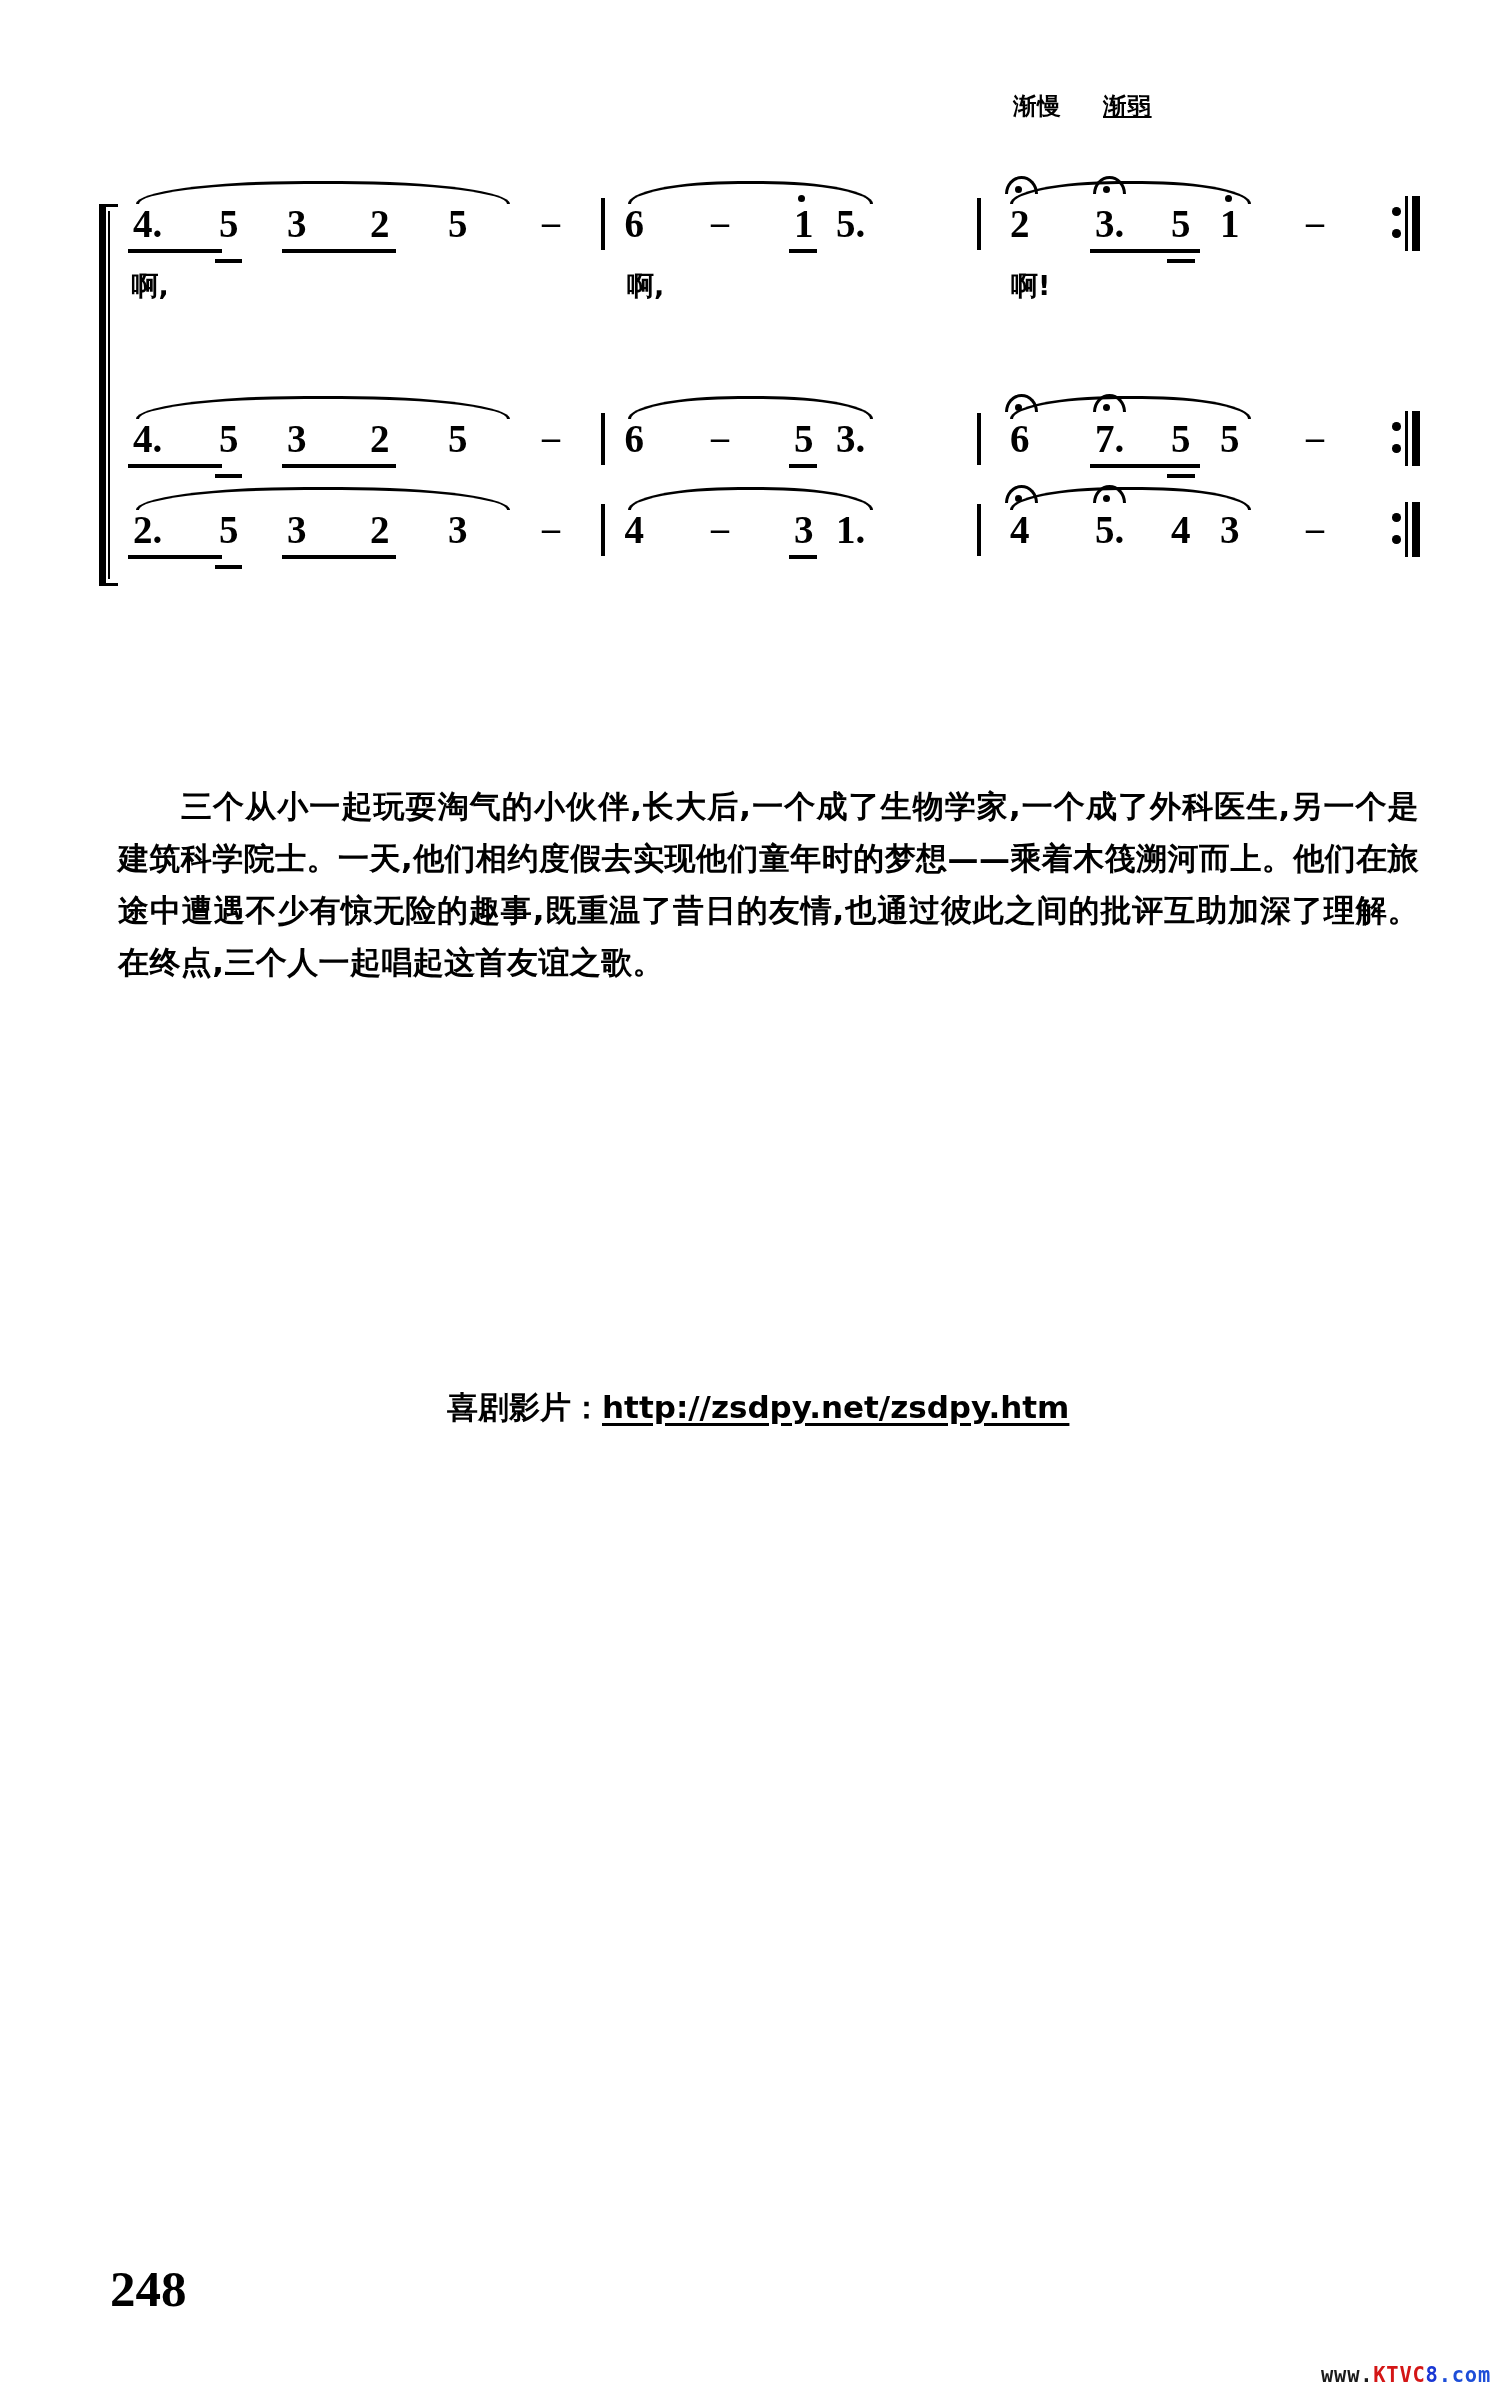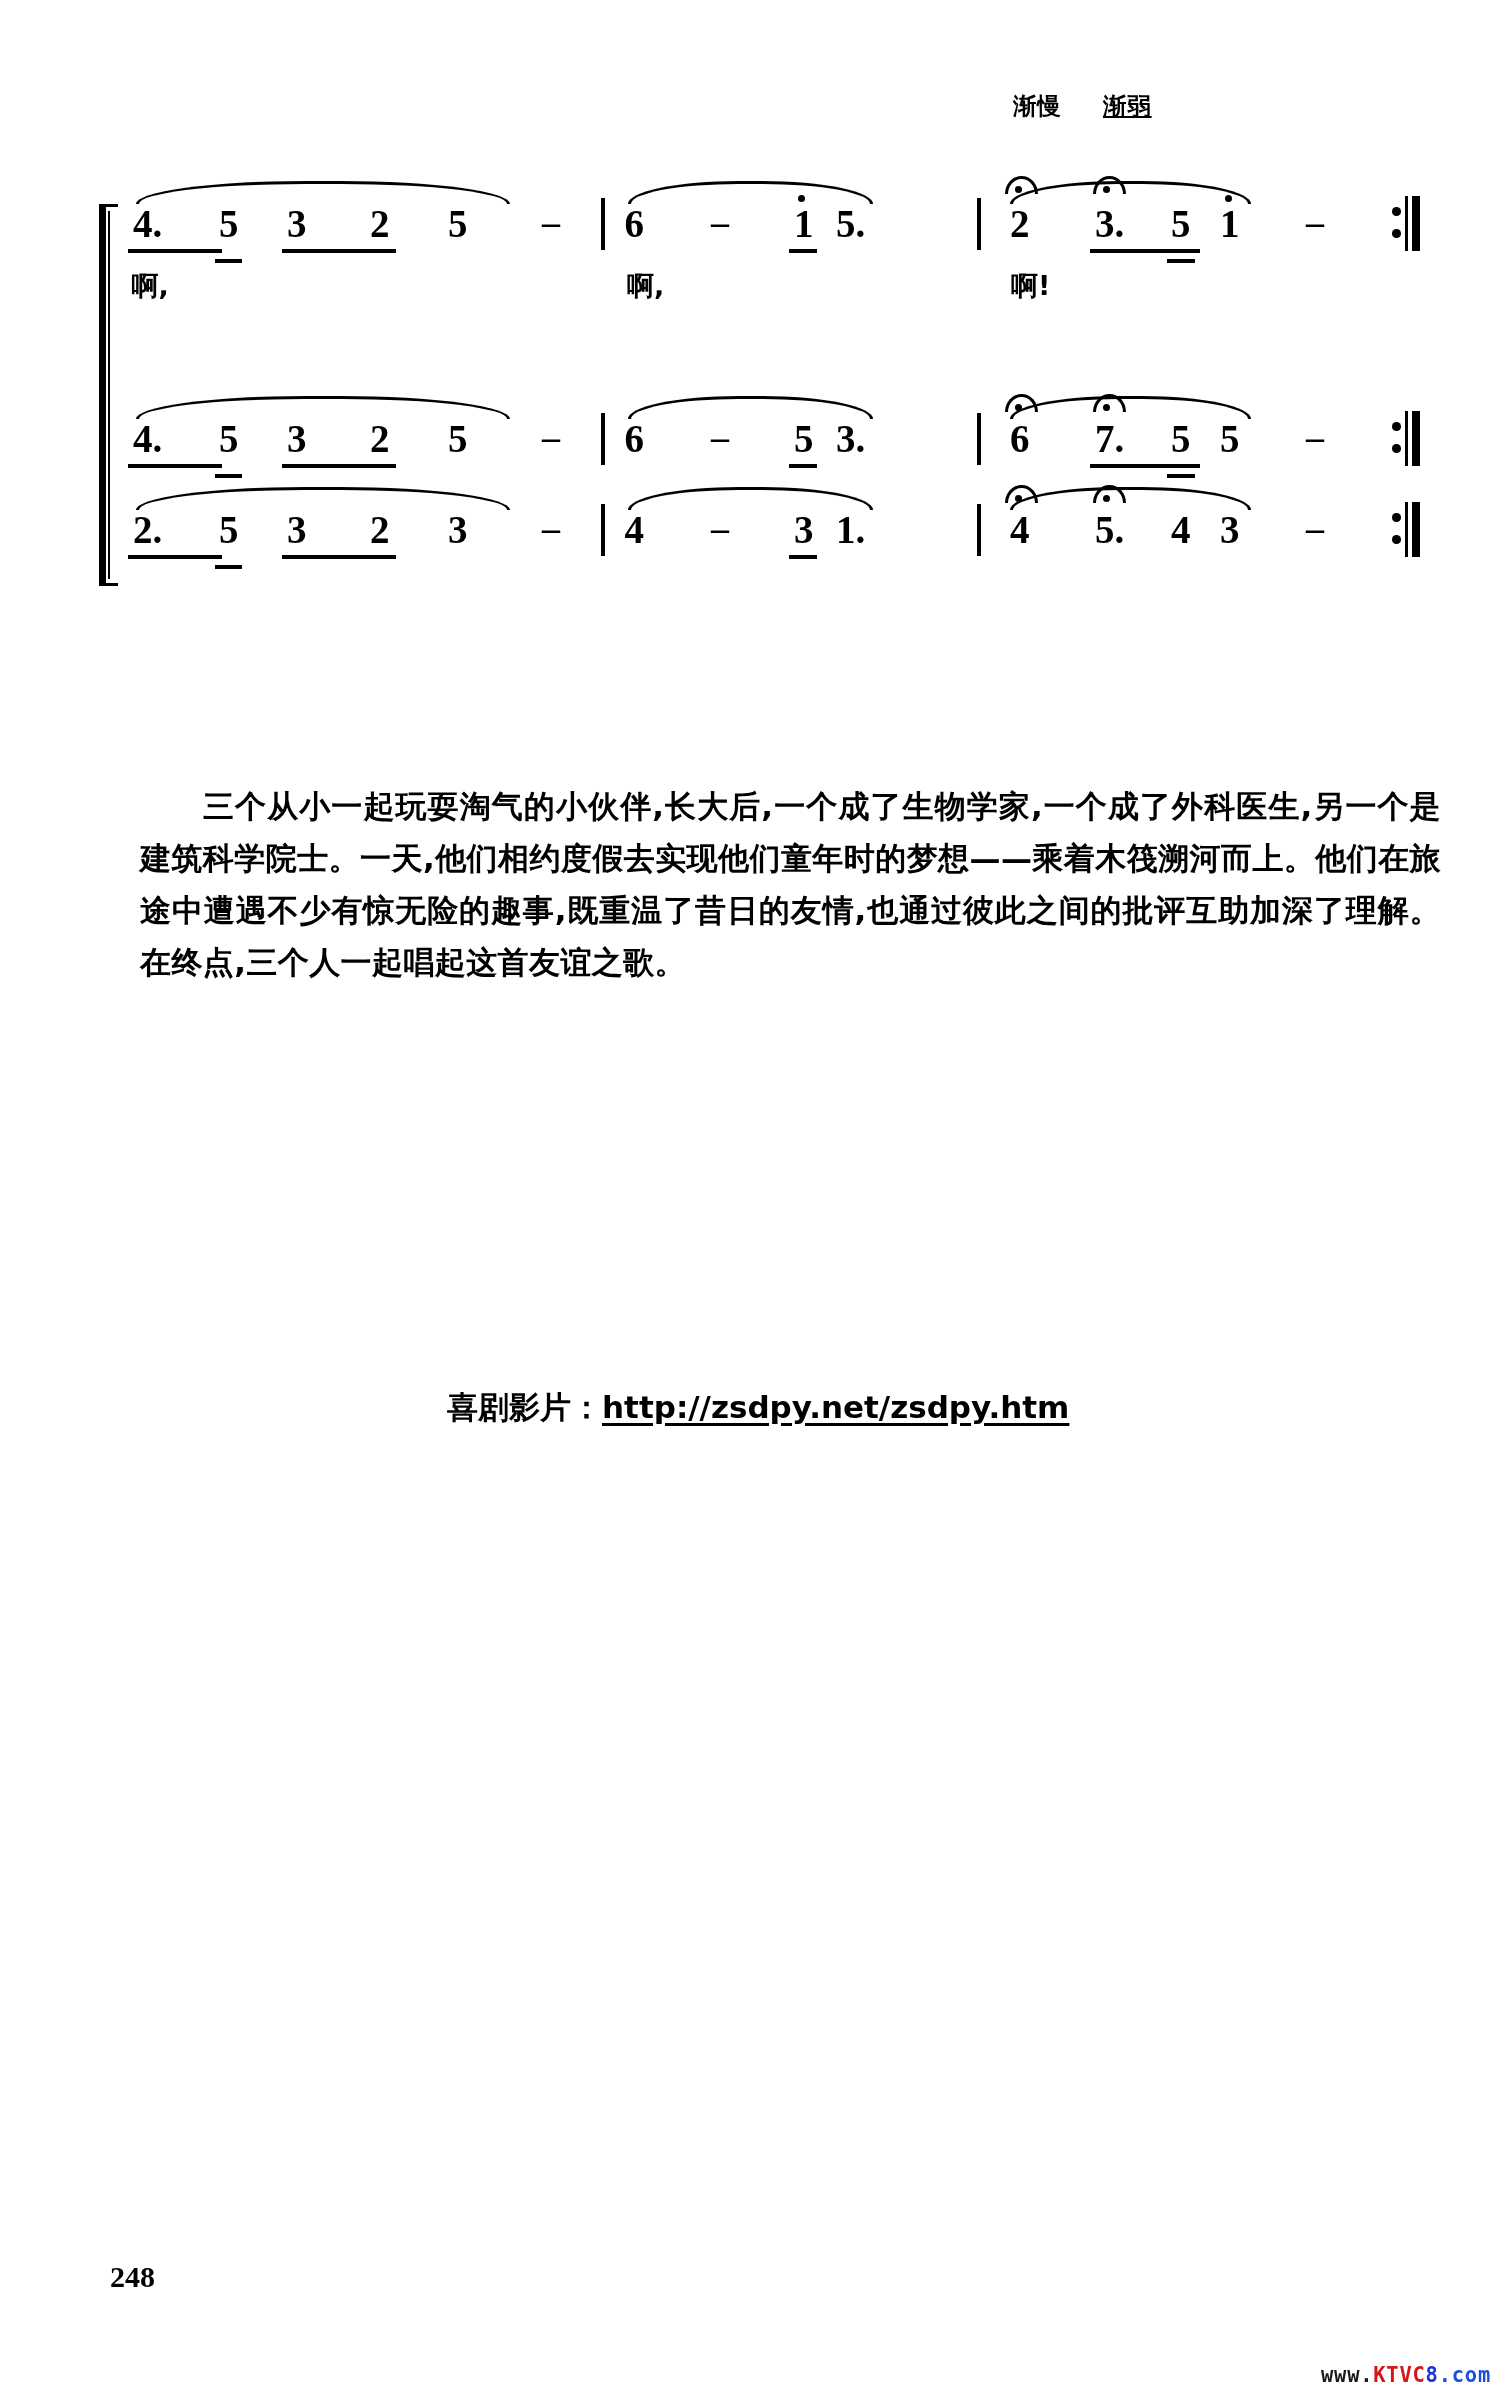--- a/index.html
+++ b/index.html
@@ -194,21 +194,20 @@
     top: 100px;
     white-space: nowrap;
   }
 
   
   #prose {
     position: absolute;
     left: 118px;
     top: 780px;
     width: 1301px;
-    margin-left: 22px;
   }
   #prose p {
     margin: 0 0 3.1px 0;
     font-family: "DejaVu Sans", "Liberation Sans", sans-serif;
     font-size: 31px;
     line-height: 52px;
     text-indent: 63px;
     text-align: justify;
     letter-spacing: 0.4px;
     font-weight: 600;
@@ -227,21 +226,21 @@
     text-decoration: underline;
     text-underline-offset: 4.7px;
   }
 
   
   #page-number {
     position: absolute;
     left: 110px;
     top: 2260px;
     font-family: "Liberation Serif", "DejaVu Serif", serif;
-    font-size: 30px;
+    font-size: 51px;
     font-weight: bold;
   }
   #watermark {
     position: absolute;
     right: 22px;
     top: 2363px;
     font-family: "DejaVu Sans Mono", monospace;
     font-size: 20.4px;
     font-weight: bold;
     letter-spacing: 0.8px;

